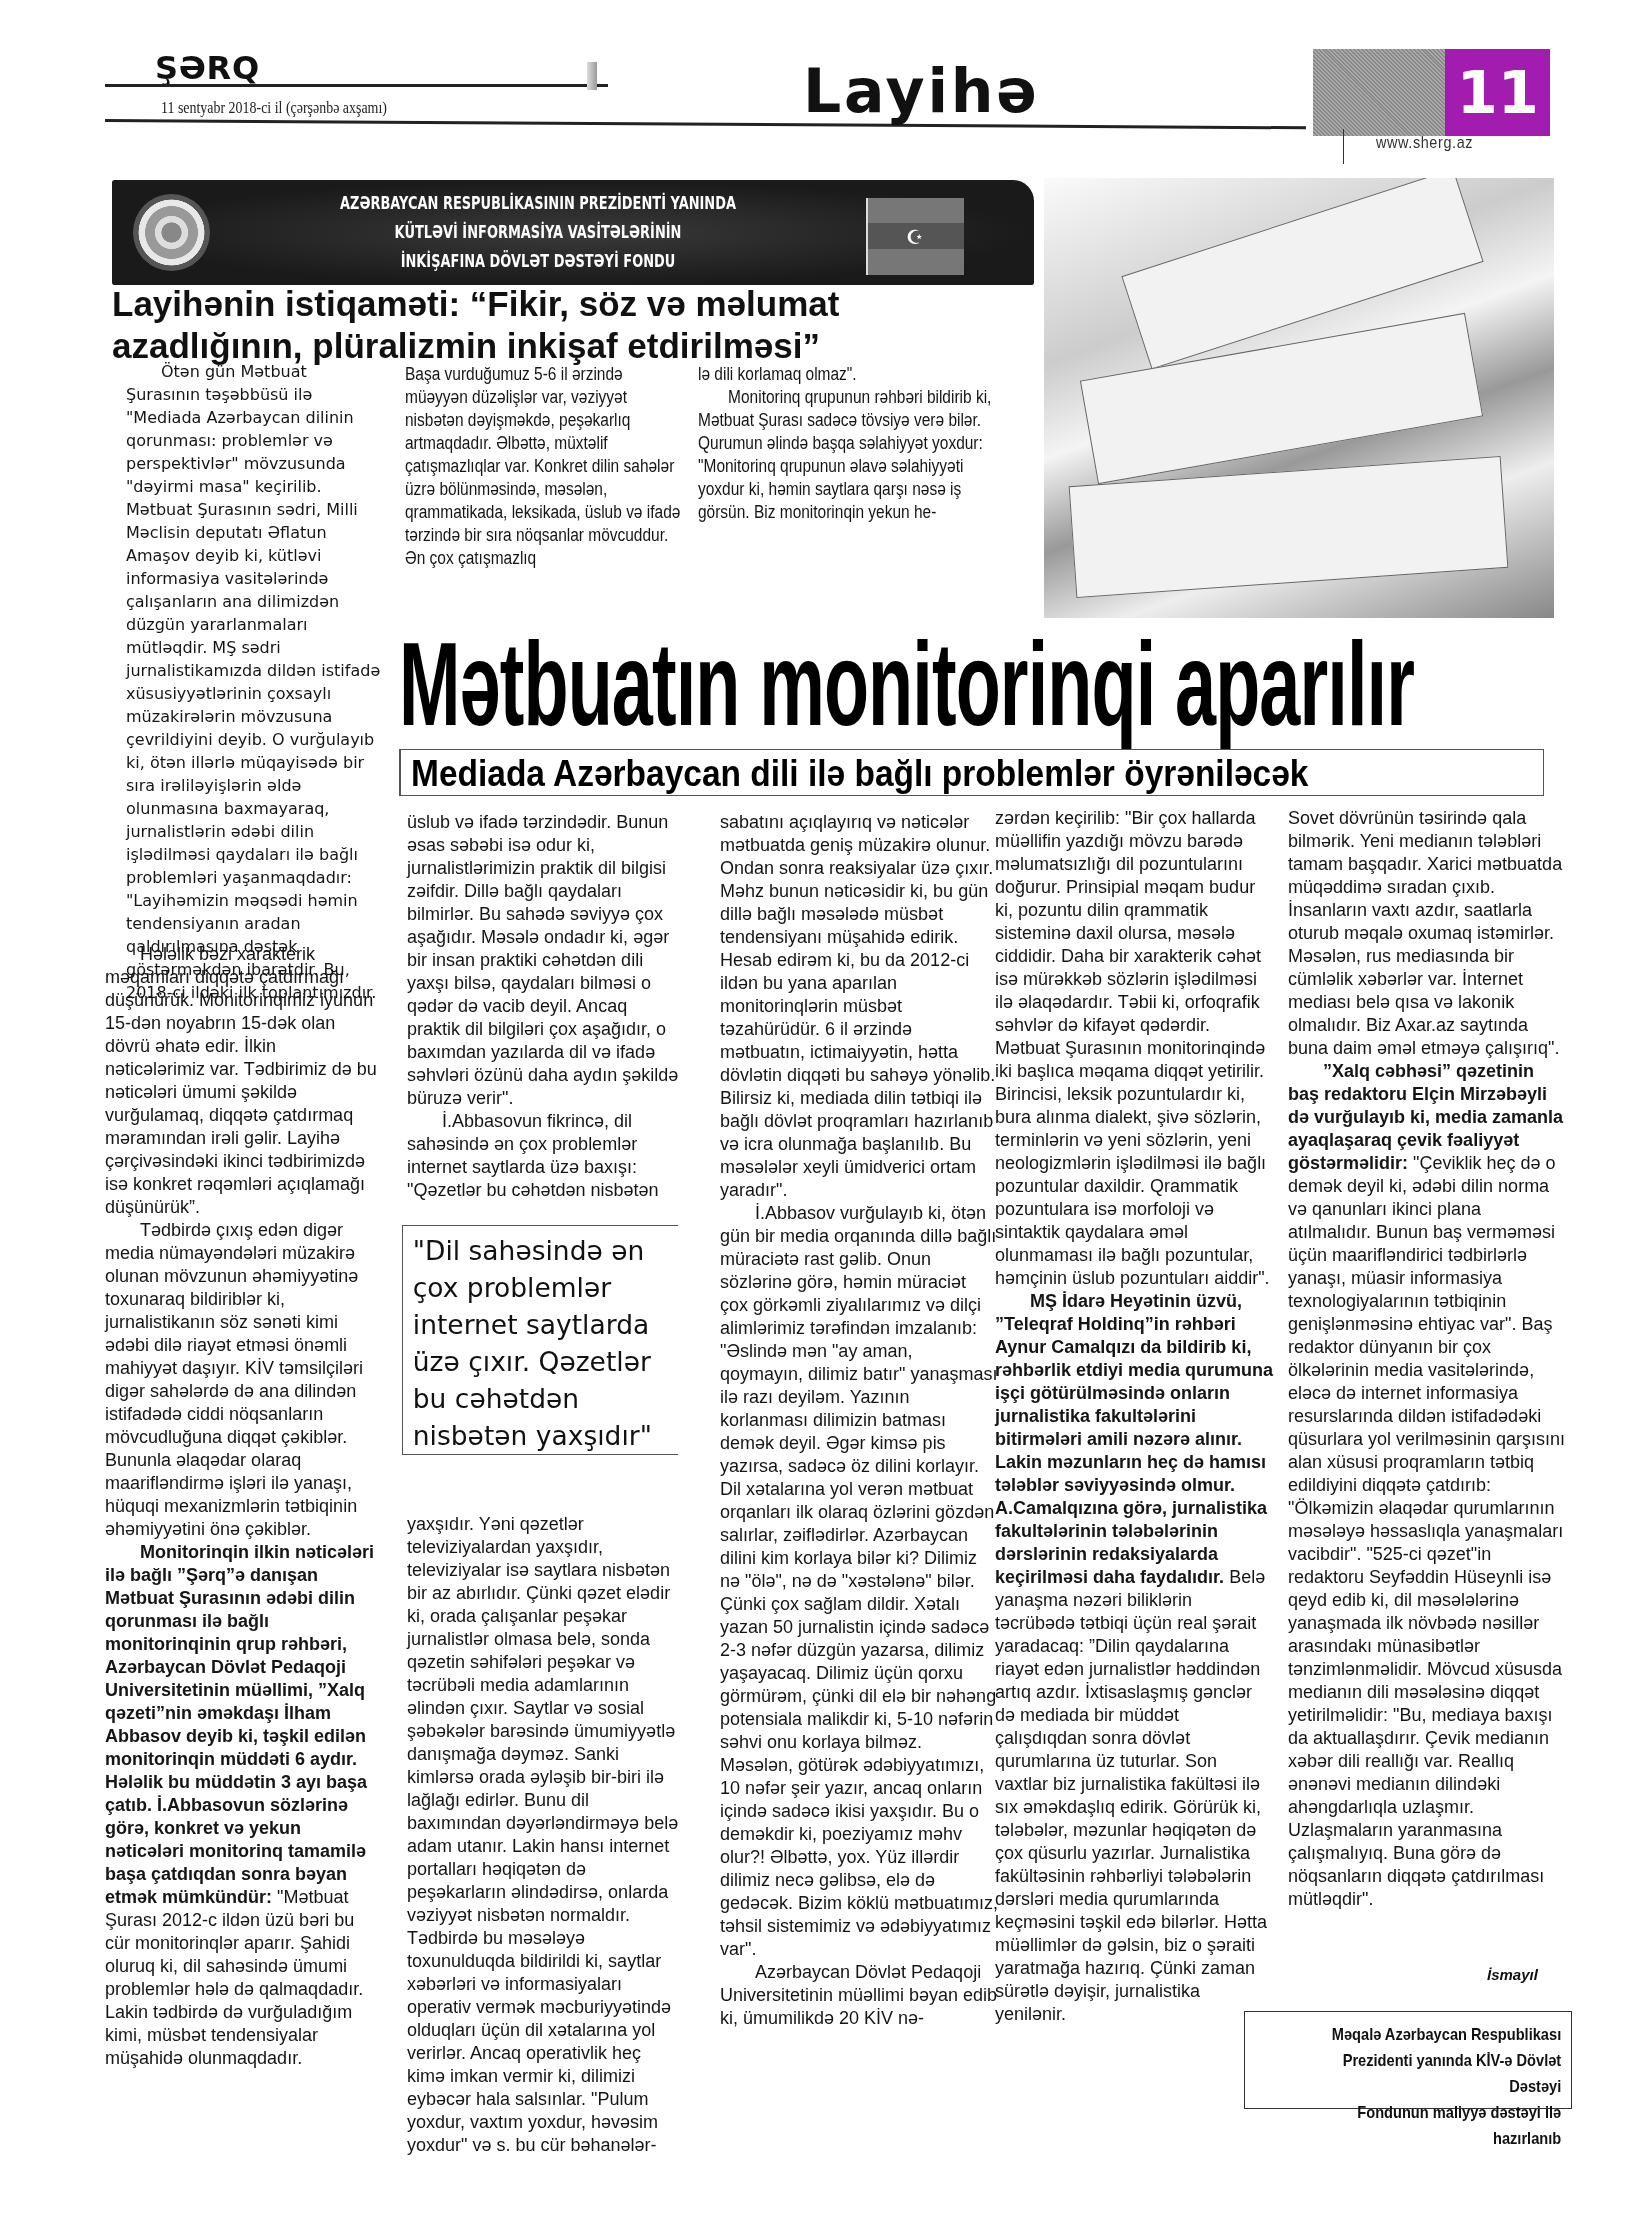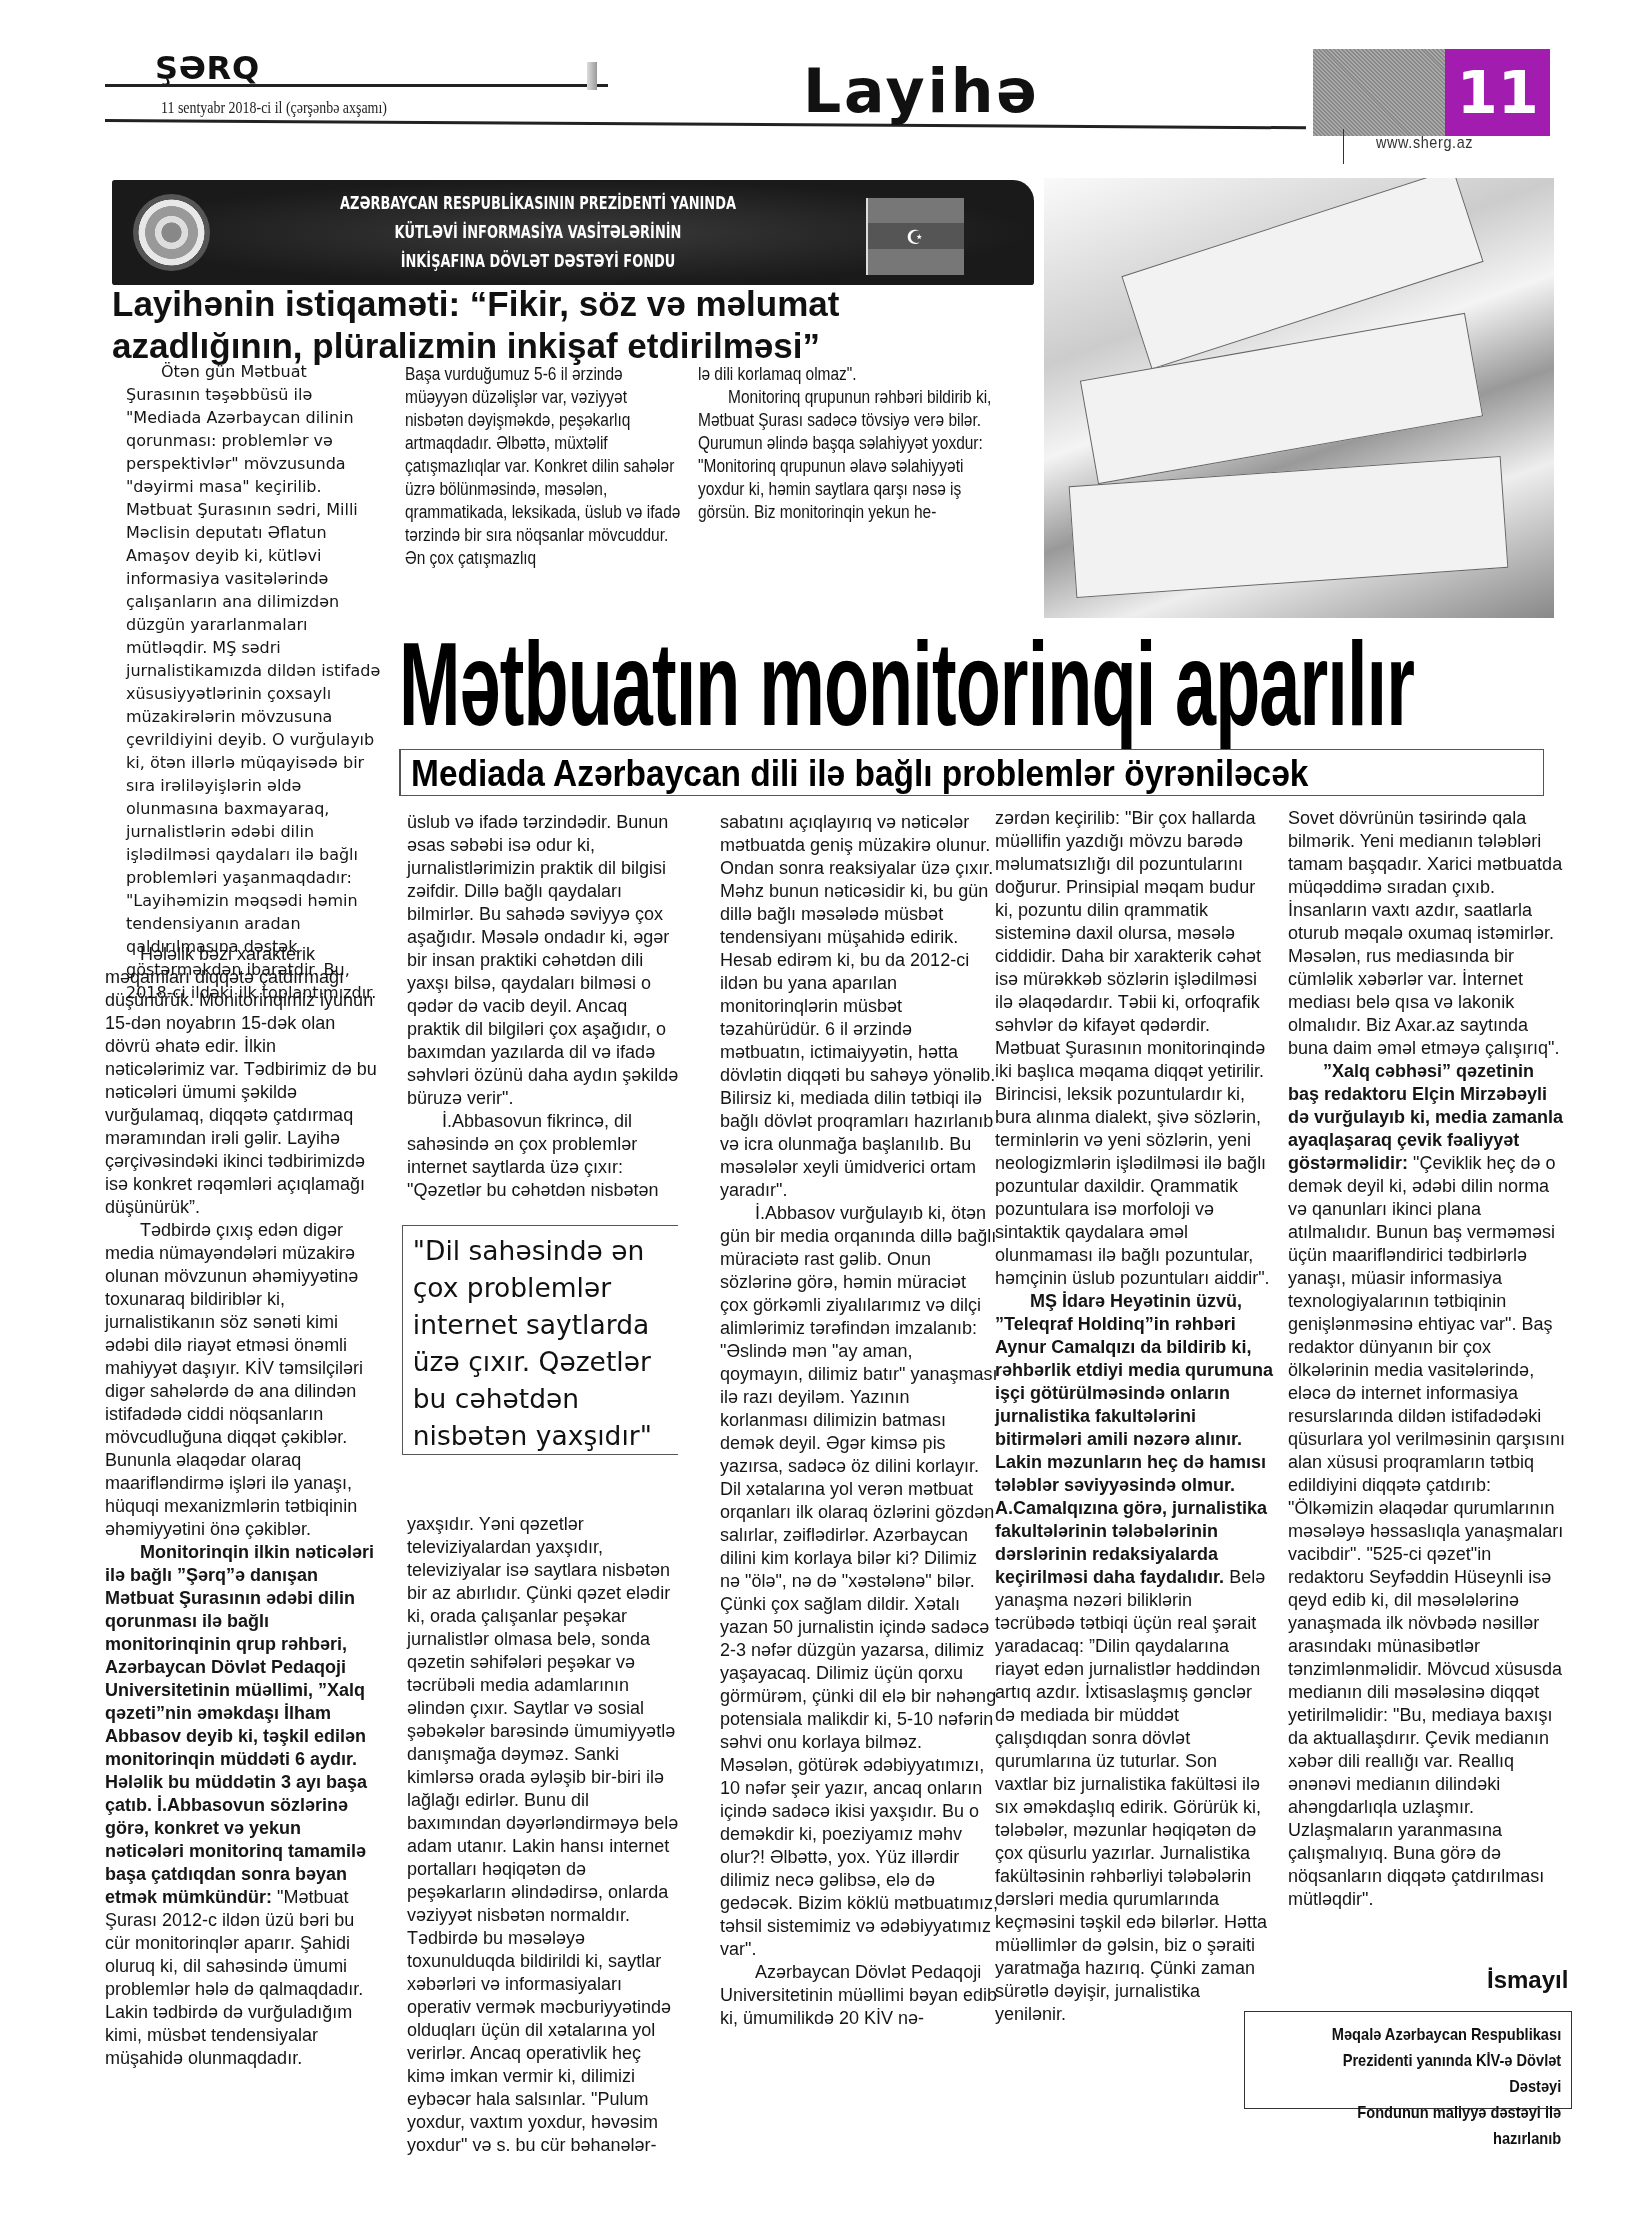--- a/index.html
+++ b/index.html
@@ -43,21 +43,21 @@
 
   
   .headline { position: absolute; left: 399px; top: 614px; width: 1159px; font-family: "Liberation Sans", sans-serif; font-weight: 700; font-size: 119px; line-height: 140px; letter-spacing: -1.4px; color: #000; transform: scaleX(0.62); transform-origin: left top; white-space: nowrap; width: 1885px; }
   .subhead-box { position: absolute; left: 399px; top: 749px; width: 1145px; height: 47px; border: 1.4px solid #555; border-left-width: 2.1px; }
   .subhead { position: absolute; left: 9.8px; top: 2.8px; font-family: "Liberation Sans", sans-serif; font-weight: 700; font-size: 36px; line-height: 42px; color: #000; white-space: nowrap; transform: scaleX(0.93); transform-origin: left; }
 
   
   .pull { position: absolute; left: 402px; top: 1225px; width: 276px; height: 230px; border: 1.4px solid #555; border-right: none; padding: 5.6px 0 0 9.8px; font-family: "DejaVu Sans", sans-serif; font-size: 26.5px; line-height: 37px; color: #111; }
 
   
-  .byline { position: absolute; left: 1487px; top: 1966px; font-weight: 700; font-size: 24px; color: #111; }
+  .byline { position: absolute; left: 1487px; top: 1966px; font-weight: 700; font-size: 15px; color: #111; font-style: italic; }
   .credit { position: absolute; left: 1244px; top: 2011px; width: 328px; height: 98px; border: 1.4px solid #333; padding: 9.8px 9.8px 0 0; text-align: right; font-weight: 700; font-size: 17px; line-height: 26px; color: #111; }
   .credit span { display: block; transform: scaleX(0.86); transform-origin: right; }
 </style>
 </head>
 <body>
 
 <header class="masthead">
   <div class="logo">ŞƏRQ</div>
   <div class="logo-rule"></div>
   <div class="logo-shade"></div>
@@ -114,21 +114,21 @@
 </div>
 
 <div class="col" style="left:105px;top:943px;width:276px;">
   <p>Hələlik bəzi xarakterik məqamları diqqətə çatdırmağı düşünürük. Monitorinqimiz iyunun 15-dən noyabrın 15-dək olan dövrü əhatə edir. İlkin nəticələrimiz var. Tədbirimiz də bu nəticələri ümumi şəkildə vurğulamaq, diqqətə çatdırmaq məramından irəli gəlir. Layihə çərçivəsindəki ikinci tədbirimizdə isə konkret rəqəmləri açıqlamağı düşünürük”.</p>
   <p>Tədbirdə çıxış edən digər media nümayəndələri müzakirə olunan mövzunun əhəmiyyətinə toxunaraq bildiriblər ki, jurnalistikanın söz sənəti kimi ədəbi dilə riayət etməsi önəmli mahiyyət daşıyır. KİV təmsilçiləri digər sahələrdə də ana dilindən istifadədə ciddi nöqsanların mövcudluğuna diqqət çəkiblər. Bununla əlaqədar olaraq maarifləndirmə işləri ilə yanaşı, hüquqi mexanizmlərin tətbiqinin əhəmiyyətini önə çəkiblər.</p>
   <p><b>Monitorinqin ilkin nəticələri ilə bağlı ”Şərq”ə danışan Mətbuat Şurasının ədəbi dilin qorunması ilə bağlı monitorinqinin qrup rəhbəri, Azərbaycan Dövlət Pedaqoji Universitetinin müəllimi, ”Xalq qəzeti”nin əməkdaşı İlham Abbasov deyib ki, təşkil edilən monitorinqin müddəti 6 aydır. Hələlik bu müddətin 3 ayı başa çatıb. İ.Abbasovun sözlərinə görə, konkret və yekun nəticələri monitorinq tamamilə başa çatdıqdan sonra bəyan etmək mümkündür:</b><span> "Mətbuat Şurası 2012-c ildən üzü bəri bu cür monitorinqlər aparır. Şahidi oluruq ki, dil sahəsində ümumi problemlər hələ də qalmaqdadır. Lakin tədbirdə də vurğuladığım kimi, müsbət tendensiyalar müşahidə olunmaqdadır.</span></p>
 </div>
 
 <div class="col" style="left:407px;top:811px;width:272px;">
   <p class="noindent">üslub və ifadə tərzindədir. Bunun əsas səbəbi isə odur ki, jurnalistlərimizin praktik dil bilgisi zəifdir. Dillə bağlı qaydaları bilmirlər. Bu sahədə səviyyə çox aşağıdır. Məsələ ondadır ki, əgər bir insan praktiki cəhətdən dili yaxşı bilsə, qaydaları bilməsi o qədər də vacib deyil. Ancaq praktik dil bilgiləri çox aşağıdır, o baxımdan yazılarda dil və ifadə səhvləri özünü daha aydın şəkildə büruzə verir".</p>
-  <p>İ.Abbasovun fikrincə, dil sahəsində ən çox problemlər internet saytlarda üzə çıxır: "Qəzetlər bu cəhətdən nisbətən</p>
+  <p>İ.Abbasovun fikrincə, dil sahəsində ən çox problemlər internet saytlarda üzə baxışı: "Qəzetlər bu cəhətdən nisbətən</p>
 </div>
 <div class="pull">"Dil sahəsində ən çox problemlər internet saytlarda üzə çıxır. Qəzetlər bu cəhətdən nisbətən yaxşıdır"</div>
 <div class="col" style="left:407px;top:1465px;width:272px;margin-top:48px;">
   <p class="noindent">yaxşıdır. Yəni qəzetlər televiziyalardan yaxşıdır, televiziyalar isə saytlara nisbətən bir az abırlıdır. Çünki qəzet elədir ki, orada çalışanlar peşəkar jurnalistlər olmasa belə, sonda qəzetin səhifələri peşəkar və təcrübəli media adamlarının əlindən çıxır. Saytlar və sosial şəbəkələr barəsində ümumiyyətlə danışmağa dəyməz. Sanki kimlərsə orada əyləşib bir-biri ilə lağlağı edirlər. Bunu dil baxımından dəyərləndirməyə belə adam utanır. Lakin hansı internet portalları həqiqətən də peşəkarların əlindədirsə, onlarda vəziyyət nisbətən normaldır. Tədbirdə bu məsələyə toxunulduqda bildirildi ki, saytlar xəbərləri və informasiyaları operativ vermək məcburiyyətində olduqları üçün dil xətalarına yol verirlər. Ancaq operativlik heç kimə imkan vermir ki, dilimizi eybəcər hala salsınlar. "Pulum yoxdur, vaxtım yoxdur, həvəsim yoxdur" və s. bu cür bəhanələr-</p>
 </div>
 
 <div class="col" style="left:700px;top:811px;width:279px;margin-left:20px;">
   <p class="noindent">sabatını açıqlayırıq və nəticələr mətbuatda geniş müzakirə olunur. Ondan sonra reaksiyalar üzə çıxır. Məhz bunun nəticəsidir ki, bu gün dillə bağlı məsələdə müsbət tendensiyanı müşahidə edirik. Hesab edirəm ki, bu da 2012-ci ildən bu yana aparılan monitorinqlərin müsbət təzahürüdür. 6 il ərzində mətbuatın, ictimaiyyətin, hətta dövlətin diqqəti bu sahəyə yönəlib. Bilirsiz ki, mediada dilin tətbiqi ilə bağlı dövlət proqramları hazırlanıb və icra olunmağa başlanılıb. Bu məsələlər xeyli ümidverici ortam yaradır".</p>
   <p>İ.Abbasov vurğulayıb ki, ötən gün bir media orqanında dillə bağlı müraciətə rast gəlib. Onun sözlərinə görə, həmin müraciət çox görkəmli ziyalılarımız və dilçi alimlərimiz tərəfindən imzalanıb: "Əslində mən "ay aman, qoymayın, dilimiz batır" yanaşması ilə razı deyiləm. Yazının korlanması dilimizin batması demək deyil. Əgər kimsə pis yazırsa, sadəcə öz dilini korlayır. Dil xətalarına yol verən mətbuat orqanları ilk olaraq özlərini gözdən salırlar, zəiflədirlər. Azərbaycan dilini kim korlaya bilər ki? Dilimiz nə "ölə", nə də "xəstələnə" bilər. Çünki çox sağlam dildir. Xətalı yazan 50 jurnalistin içində sadəcə 2-3 nəfər düzgün yazarsa, dilimiz yaşayacaq. Dilimiz üçün qorxu görmürəm, çünki dil elə bir nəhəng potensiala malikdir ki, 5-10 nəfərin səhvi onu korlaya bilməz. Məsələn, götürək ədəbiyyatımızı, 10 nəfər şeir yazır, ancaq onların içində sadəcə ikisi yaxşıdır. Bu o deməkdir ki, poeziyamız məhv olur?! Əlbəttə, yox. Yüz illərdir dilimiz necə gəlibsə, elə də gedəcək. Bizim köklü mətbuatımız, təhsil sistemimiz və ədəbiyyatımız var".</p>
   <p>Azərbaycan Dövlət Pedaqoji Universitetinin müəllimi bəyan edib ki, ümumilikdə 20 KİV nə-</p>

